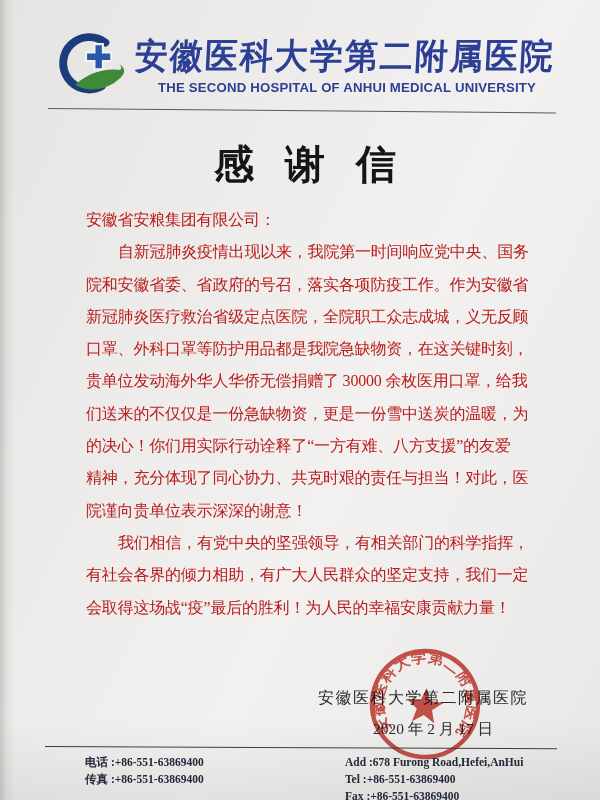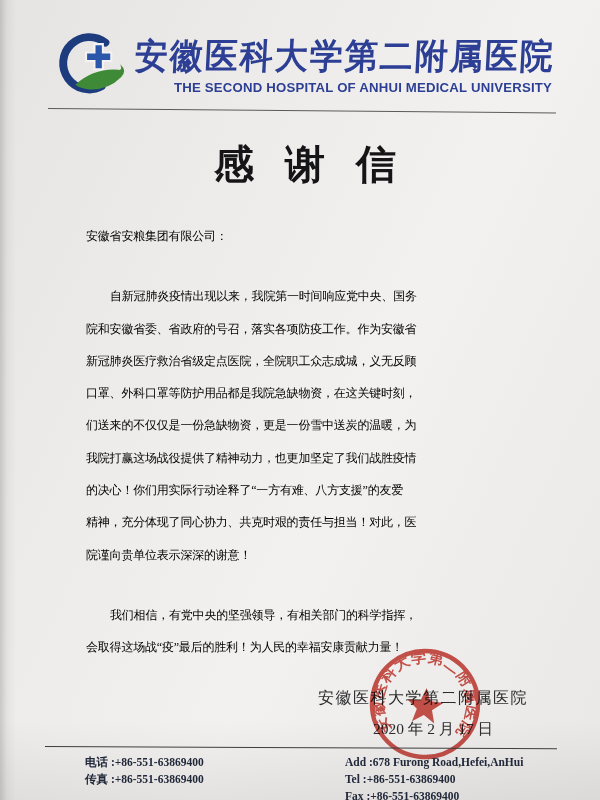--- a/index.html
+++ b/index.html
@@ -14,37 +14,37 @@
   .abs{position:absolute;}
   
   .logo{left:50px;top:25px;width:88px;height:84px;}
   .name-zh{
     left:136px;top:33px;width:422px;height:48px;
     font-size:33px;font-weight:bold;color:#2c3f95;
     letter-spacing:2px;white-space:nowrap;
     transform:skewX(-3deg) scaleY(1.06);transform-origin:left top;
   }
   .name-en{
-    left:156px;top:80px;width:414px;text-align:center;
+    left:140px;top:80px;width:414px;text-align:center;
     font-family:"Liberation Sans", sans-serif;font-weight:bold;
     font-size:13.2px;color:#2c3f95;letter-spacing:.2px;white-space:nowrap;
   }
   .hdr-rule{left:48px;top:108px;width:508px;border-top:1.6px solid #5a5a5c;
     transform:rotate(.5deg);transform-origin:left top;}
   
   .title{
     left:0;top:137px;width:600px;box-sizing:border-box;text-align:center;
     font-size:40px;font-weight:bold;color:#151517;
     letter-spacing:31px;padding-left:41px;
   }
   
-  .body-block{left:86px;top:220px;width:446px;color:#000000;
-    font-size:12px;letter-spacing:-0.2px;line-height:32.3px;}
+  .body-block{left:86px;top:204px;width:446px;color:#b91c1c;
+    font-size:16px;letter-spacing:-0.2px;line-height:32.3px;}
   .body-line{white-space:nowrap;}
-  .body-line.first{text-indent:2em;margin-top:28px;}
+  .body-line.first{text-indent:2em;}
   .signature{left:228px;top:688px;width:300px;text-align:right;
     font-size:16px;letter-spacing:1.5px;color:#2b2b2e;white-space:nowrap;}
   .dateline{left:348px;top:719px;width:170px;text-align:center;
     font-size:15.5px;color:#2b2b2e;white-space:nowrap;}
   
   .seal{left:364px;top:644px;width:122px;height:120px;
     opacity:.9;mix-blend-mode:multiply;transform:rotate(6deg);}
   
   .ftr-rule{left:45px;top:746px;width:512px;border-top:1.6px solid #3d3d3f;
     transform:rotate(.25deg);transform-origin:left top;}
@@ -67,26 +67,27 @@
 <div class="abs hdr-rule"></div>
 
 <div class="abs title">感谢信</div>
 
 <div class="abs body-block">
   <div class="body-line">安徽省安粮集团有限公司：</div>
 <div class="body-line first">自新冠肺炎疫情出现以来，我院第一时间响应党中央、国务</div>
     <div class="body-line">院和安徽省委、省政府的号召，落实各项防疫工作。作为安徽省</div>
     <div class="body-line">新冠肺炎医疗救治省级定点医院，全院职工众志成城，义无反顾</div>
     <div class="body-line">口罩、外科口罩等防护用品都是我院急缺物资，在这关键时刻，</div>
+    <div class="body-line">贵单位发动海外华人华侨无偿捐赠了 30000 余枚医用口罩，给我</div>
     <div class="body-line">们送来的不仅仅是一份急缺物资，更是一份雪中送炭的温暖，为</div>
-    <div class="body-line">我院打赢这场战役提供了精神动力，也更加坚定了我们战胜疫情</div>
     <div class="body-line">的决心！你们用实际行动诠释了“一方有难、八方支援”的友爱</div>
     <div class="body-line">精神，充分体现了同心协力、共克时艰的责任与担当！对此，医</div>
     <div class="body-line">院谨向贵单位表示深深的谢意！</div>
     <div class="body-line first">我们相信，有党中央的坚强领导，有相关部门的科学指挥，</div>
+    <div class="body-line">有社会各界的倾力相助，有广大人民群众的坚定支持，我们一定</div>
     <div class="body-line">会取得这场战“疫”最后的胜利！为人民的幸福安康贡献力量！</div>
   </div>
 
 <div class="abs signature">安徽医科大学第二附属医院</div>
 <div class="abs dateline">2020 年 2 月 17 日</div>
 
 <svg class="abs seal" viewBox="0 0 120 120">
   <circle cx="60" cy="60" r="53" fill="none" stroke="#c9423a" stroke-width="4.4"></circle>
   <defs>
     <path id="sealArc" d="M30.3,89.7 A42,42 0 1 1 89.7,89.7" fill="none"></path>

